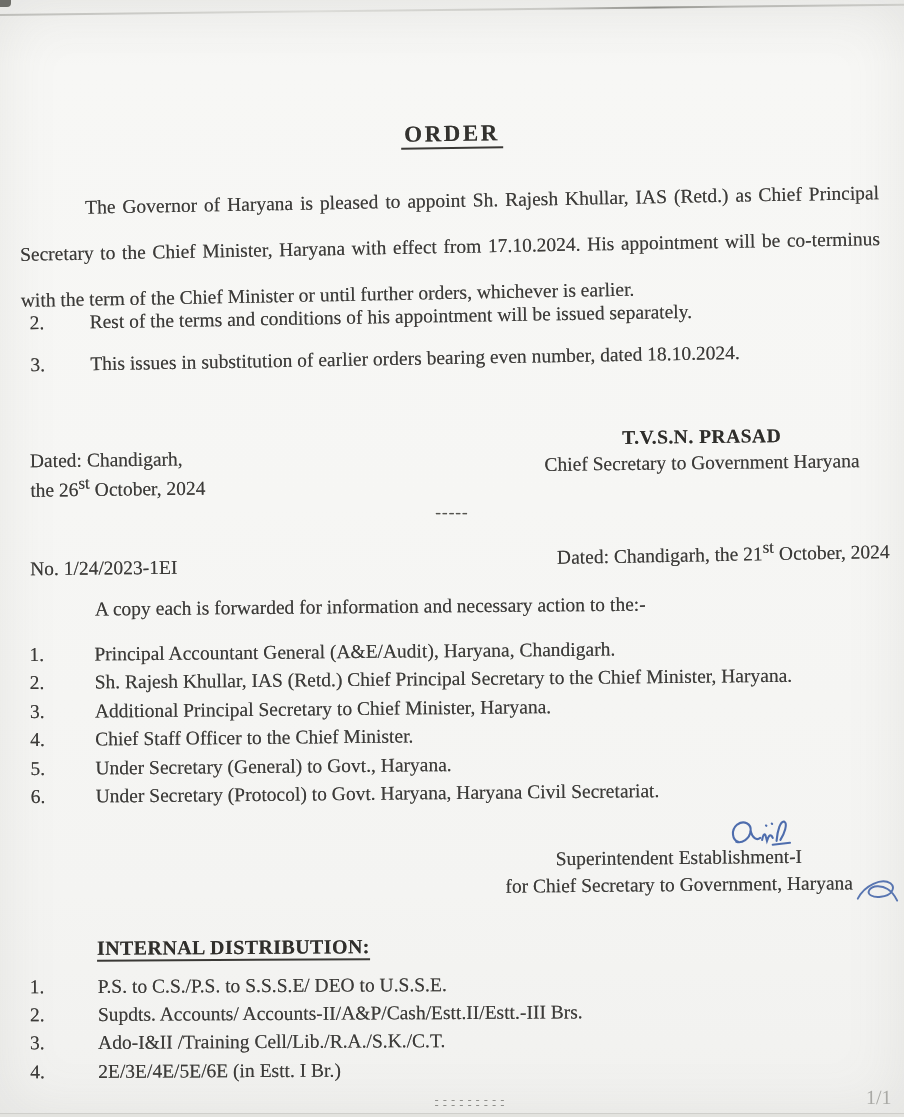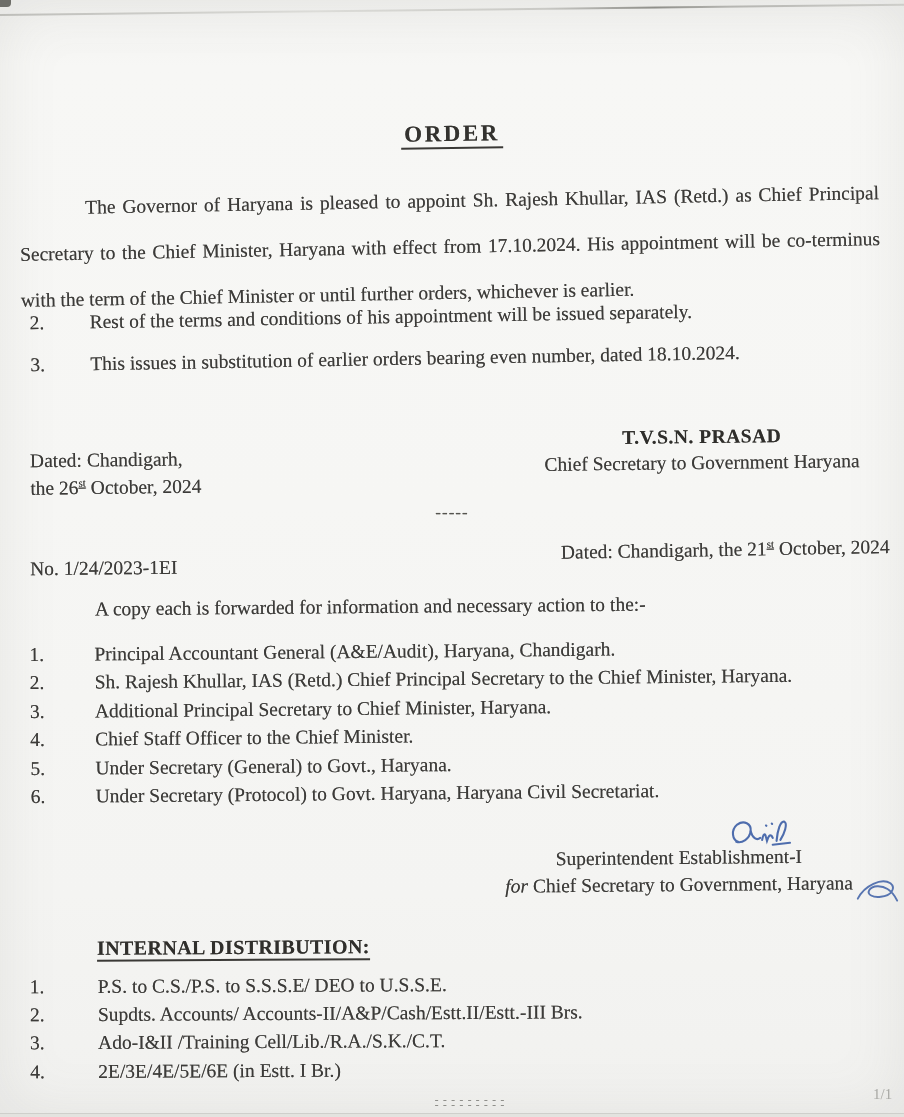--- a/index.html
+++ b/index.html
@@ -31,54 +31,54 @@
   
   .terms{position:absolute;top:303px;left:30px;right:30px;transform:rotate(-1deg);}
   .term-row{display:flex;margin-bottom:17px;font-size:19.5px;line-height:25px;}
   .term-num{width:60px;flex:none;}
 
   
   .date-sign-row{position:absolute;top:427px;left:30px;right:16px;display:flex;justify-content:space-between;transform:rotate(-0.7deg);}
   .dateline{margin-top:17px;font-size:19.5px;line-height:23px;}
   .signatory{width:372px;text-align:center;font-size:19.5px;line-height:26px;}
   .signatory .name{font-weight:bold;color:#2f2e2b;letter-spacing:.5px;}
-  sup{font-size:11px;text-decoration:underline;}
+  sup{font-size:17px;}
 
   .sep1{position:absolute;top:503px;left:0;width:100%;text-align:center;font-size:17px;letter-spacing:1px;color:#55544f;}
 
   
   .ref-row{position:absolute;top:541px;left:30px;right:14px;display:flex;justify-content:space-between;transform:rotate(-0.55deg);}
   .ref-no{margin-top:13px;font-size:19.5px;}
   .ref-date{font-size:19.5px;transform:rotate(-0.45deg);}
 
   .forward-line{position:absolute;top:596px;left:95px;font-size:19.5px;transform:rotate(-0.5deg);}
 
   
   .cc-list{position:absolute;top:637px;left:30px;right:20px;transform:rotate(-0.55deg);}
   .cc-row{display:flex;font-size:19.5px;line-height:28.4px;}
   .cc-num{width:65px;flex:none;}
 
   
   .endorsement{position:absolute;top:844px;left:470px;width:418px;text-align:center;font-size:19.5px;line-height:27px;transform:rotate(-0.55deg);}
-  .for-word{font-style:italic;}
+  .for-word{}
   .hand-sign{position:absolute;top:813px;left:722px;width:88px;height:48px;}
   .flourish{position:absolute;top:873px;left:853px;width:48px;height:34px;}
 
   
   .internal-head{position:absolute;top:936px;left:97px;font-size:20px;font-weight:bold;color:#302f2c;
     letter-spacing:.4px;transform:rotate(-0.35deg);}
   .internal-head span{border-bottom:2.5px solid #3a3936;padding-bottom:1px;}
   .internal-list{position:absolute;top:971px;left:30px;right:20px;transform:rotate(-0.3deg);}
   .in-row{display:flex;font-size:19.5px;line-height:28.2px;}
   .in-num{width:68px;flex:none;}
 
   
   .footer-dashes{position:absolute;top:1098px;left:390px;width:160px;text-align:center;color:#8f8f8b;
     font-family:"DejaVu Sans Mono",monospace;font-size:12px;line-height:5px;letter-spacing:1px;}
-  .page-indicator{position:absolute;top:1086px;right:12px;font-size:15px;color:#a9a9a5;transform:rotate(-0.3deg);}
+  .page-indicator{position:absolute;top:1086px;right:12px;font-size:20px;color:#a9a9a5;transform:rotate(-0.3deg);}
 </style>
 </head>
 <body>
 
 <div class="page">
 
   <div class="top-edge"></div>
   <div class="corner-mark"></div>
   <div class="bottom-edge"></div>
   <div class="bottom-band"></div>

